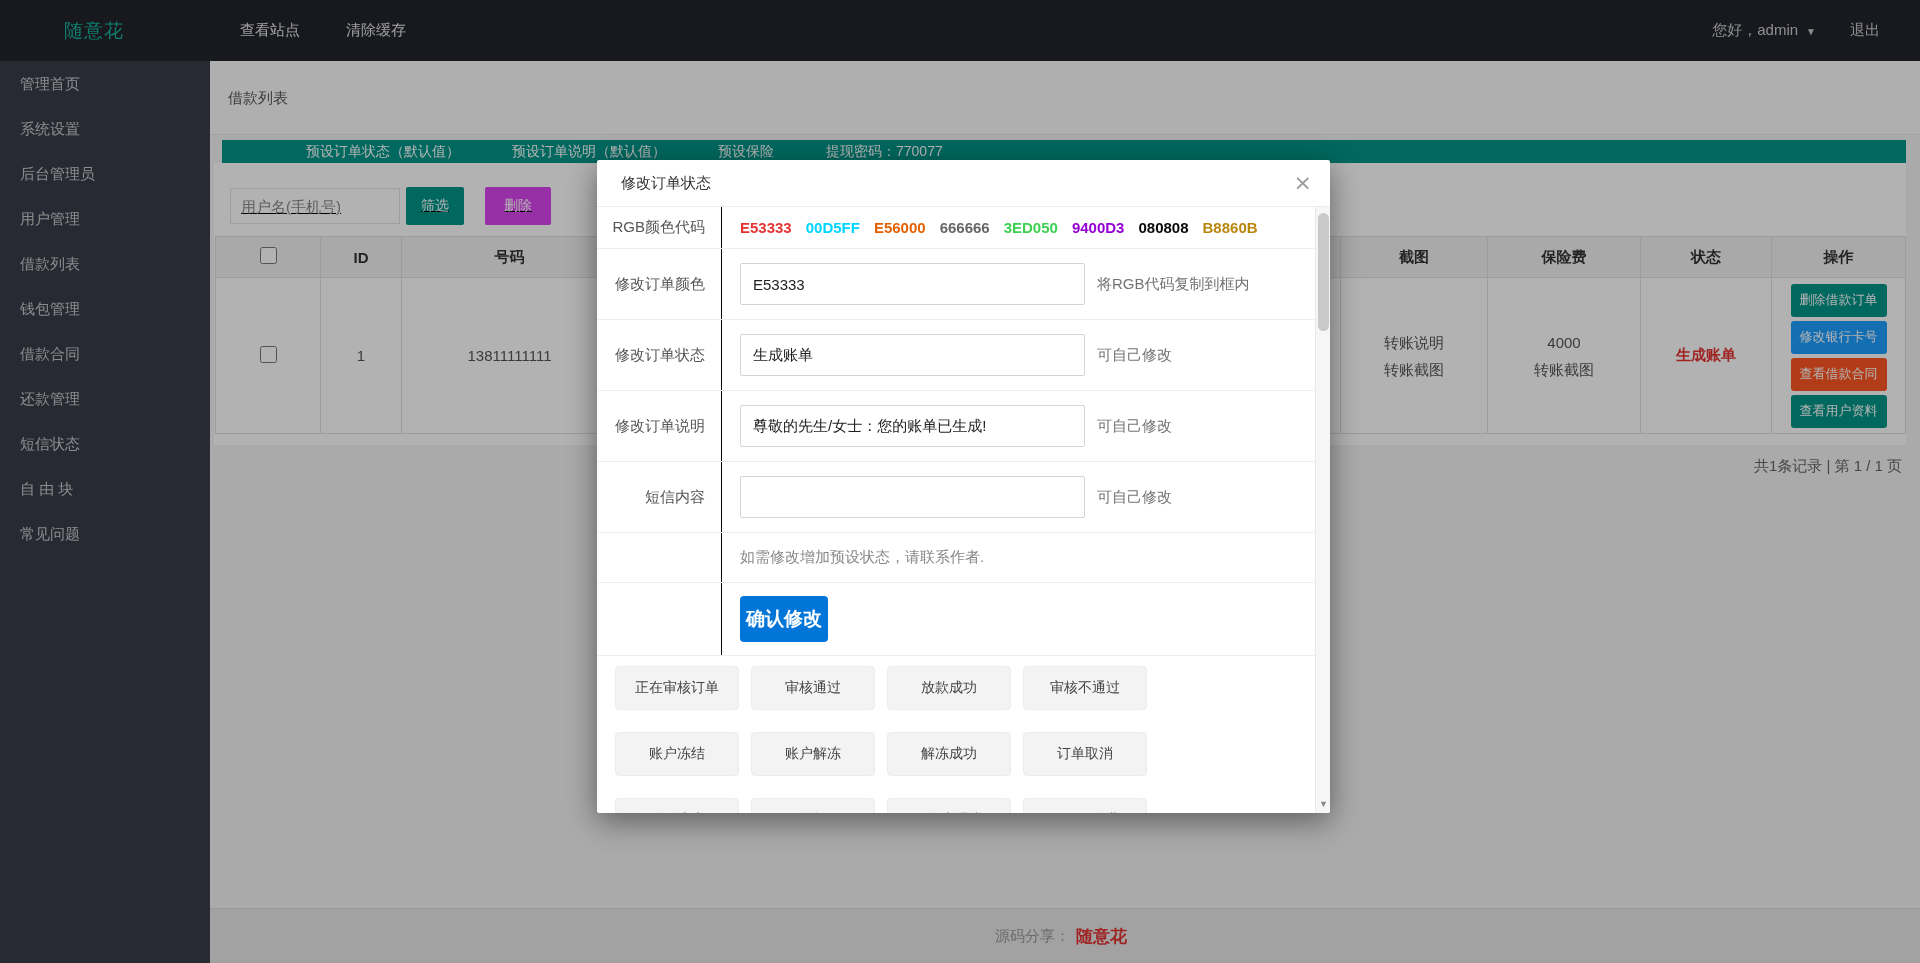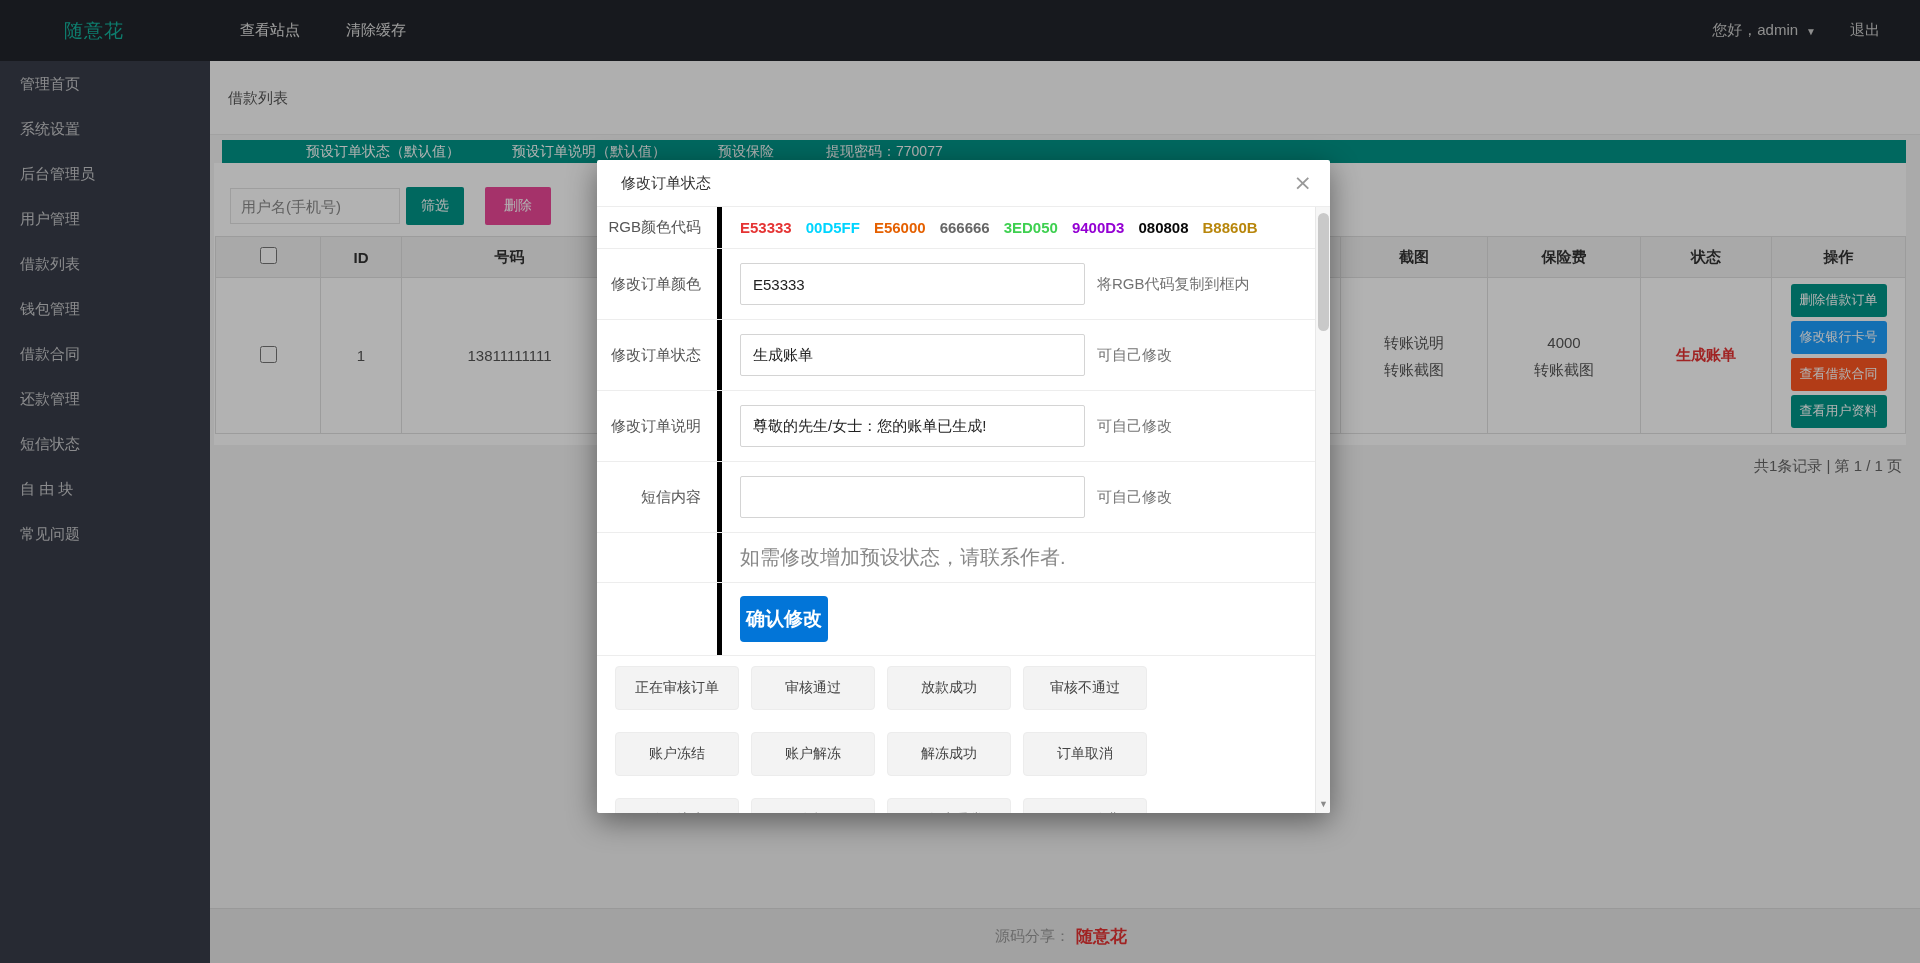--- a/index.html
+++ b/index.html
@@ -22,25 +22,25 @@
 
   
   .breadcrumb-bar { position:absolute; top:61px; left:202px; width:1718px; height:74px; background:#fbfbfb; border-bottom:1px solid #e9e9e9; }
   .breadcrumb-accent { position:absolute; left:0; top:0; width:6px; height:74px; background:#009688; }
   .breadcrumb-text { position:absolute; left:26px; top:0; height:74px; line-height:74px; color:#555; font-size:15px; }
 
   .preset-bar { position:absolute; top:140px; left:222px; width:1684px; height:23px; background:#009688; display:flex; align-items:center; padding-left:84px; gap:52px; }
   .preset-bar span { color:#ffffff; font-size:14px; font-weight:normal; white-space:nowrap; cursor:pointer; }
 
   .card { position:absolute; top:163px; left:214px; width:1692px; height:282px; background:#ffffff; }
-  .filter-row { position:absolute; top:24px; left:16px; display:flex; align-items:center; }
+  .filter-row { position:absolute; top:24px; left:16px; display:flex; align-items:center;text-decoration:underline; }
   .filter-input { width:170px; height:36px; border:1px solid #e2e2e2; background:#fff; padding:0 10px; font-size:15px; color:#333; outline:none; }
   .filter-input::placeholder { color:#8a8a8a; }
   .btn-filter { margin-left:6px; width:58px; height:38px; border:none; background:#009688; color:#fff; font-size:14px; border-radius:2px; cursor:pointer; }
-  .btn-del { margin-left:21px; width:66px; height:38px; border:none; background:#ec4899; color:#fff; font-size:14px; border-radius:2px; cursor:pointer; }
+  .btn-del { margin-left:21px; width:66px; height:38px; border:none; background:#d946ef; color:#fff; font-size:14px; border-radius:2px; cursor:pointer; }
 
   table.grid { position:absolute; top:73px; left:1px; width:1690px; border-collapse:collapse; table-layout:fixed; }
   table.grid th, table.grid td { border:1px solid #e0e0e0; text-align:center; vertical-align:middle; }
   table.grid th { height:41px; background:#f2f2f2; color:#333; font-size:15px; font-weight:bold; }
   table.grid td { height:156px; background:#fff; color:#555; font-size:15px; }
   .cb { width:17px; height:17px; accent-color:#009688; cursor:pointer; }
   .two-line div { line-height:27px; }
   .status-text { font-weight:bold; font-size:15px; }
   .op-cell { display:flex; flex-direction:column; align-items:center; gap:4px; }
   .op-btn { width:96px; height:33px; border:none; border-radius:3px; color:#fff; font-size:13px; cursor:pointer; white-space:nowrap; }
@@ -52,28 +52,28 @@
   .footer .brand { color:#e53333; font-size:17px; font-weight:bold; margin-left:6px; cursor:pointer; }
 
   
   .backdrop { position:absolute; inset:0; background:rgba(0,0,0,0.30); z-index:40; }
   .modal { position:absolute; left:597px; top:160px; width:733px; height:653px; background:#ffffff; z-index:50; border-radius:2px; box-shadow:0 8px 30px rgba(0,0,0,0.45); overflow:hidden; }
   .m-title { height:47px; border-bottom:1px solid #ededed; display:flex; align-items:center; padding:0 18px 0 24px; }
   .m-title-text { color:#333; font-size:15px; flex:1; }
   .m-close { color:#999; font-size:22px; line-height:22px; cursor:pointer; font-family:"DejaVu Sans",sans-serif; }
   .m-body { position:relative; height:606px; }
   .m-row { display:flex; border-bottom:1px solid #ededed; }
-  .m-label { width:125px; border-right:5px solid #000000; display:flex; align-items:center; justify-content:flex-end; padding-right:16px; color:#555; font-size:15px; white-space:nowrap; }
+  .m-label { width:125px; border-right:1px solid #000000; display:flex; align-items:center; justify-content:flex-end; padding-right:16px; color:#555; font-size:15px; white-space:nowrap; }
   .m-cont { flex:1; display:flex; align-items:center; padding-left:18px; }
   .row-rgb { height:42px; }
   .rgb-codes { display:flex; gap:14px; font-weight:bold; font-size:15px; }
   .row-input { height:71px; }
   .m-input { width:345px; height:42px; border:1px solid #d4d4d4; border-radius:2px; padding:0 12px; font-size:15px; color:#222; outline:none; background:#fff; }
   .m-hint { margin-left:12px; color:#737373; font-size:15px; white-space:nowrap; }
-  .row-note { height:50px; color:#888; font-size:20px; }
+  .row-note { height:50px; color:#888; font-size:15px; }
   .row-confirm { height:73px; }
   .btn-confirm { width:88px; height:46px; background:#0275d8; border:none; border-radius:4px; color:#fff; font-size:19px; font-weight:bold; cursor:pointer; }
   .row-presets { border-bottom:none; padding-top:10px; height:200px;flex-direction:column; }
   .preset-grid { display:grid; grid-template-columns:repeat(4,124px); column-gap:12px; row-gap:22px; align-content:start; }
   .preset-btn { height:44px; background:#f3f3f3; border:1px solid #ececec; border-radius:4px; color:#444; font-size:14px; cursor:pointer; white-space:nowrap; }
 
   .m-scrollbar { position:absolute; top:47px; right:0; width:15px; height:606px; background:#f6f6f6; border-left:1px solid #e8e8e8; z-index:60; }
   .m-thumb { position:absolute; top:6px; left:2px; width:11px; height:118px; background:#c9c9c9; border-radius:6px; cursor:pointer; }
   .m-arrow-down { position:absolute; bottom:2px; left:0; width:15px; height:14px; color:#8a8a8a; font-size:9px; text-align:center; line-height:14px; cursor:pointer; }
 </style>

